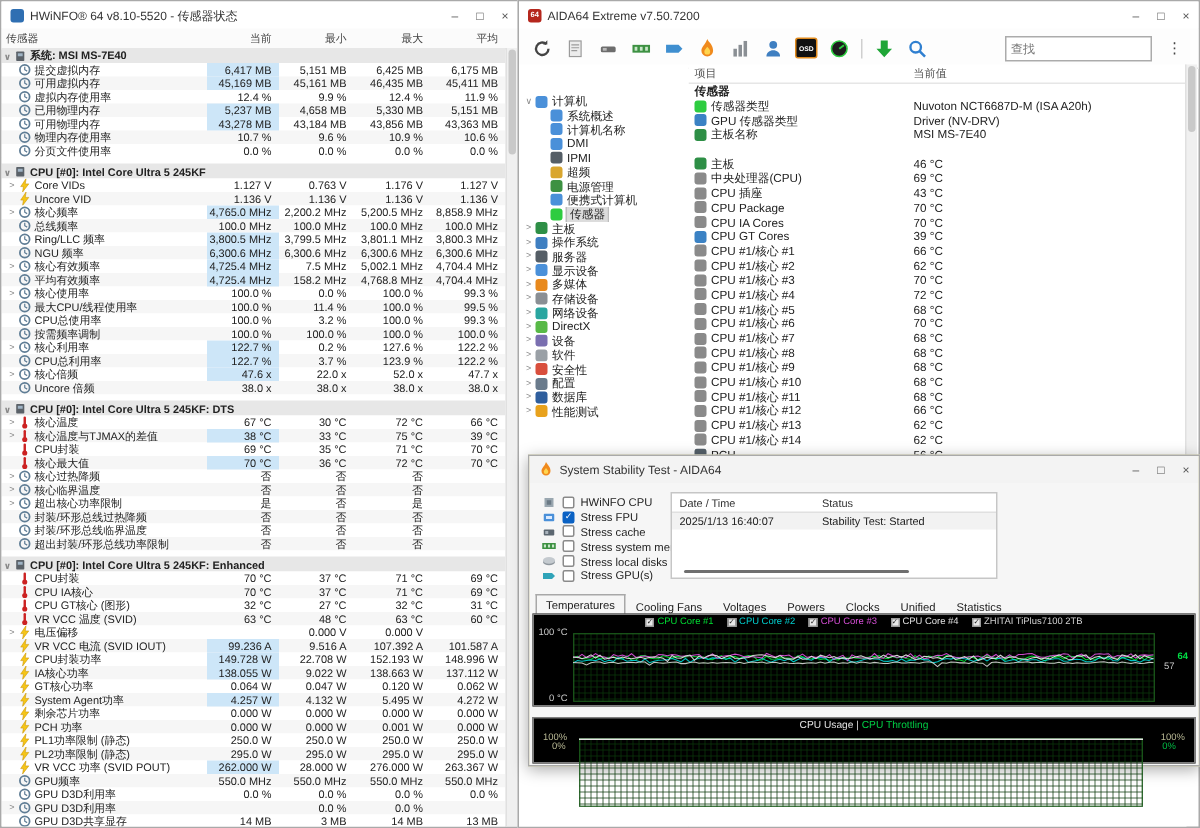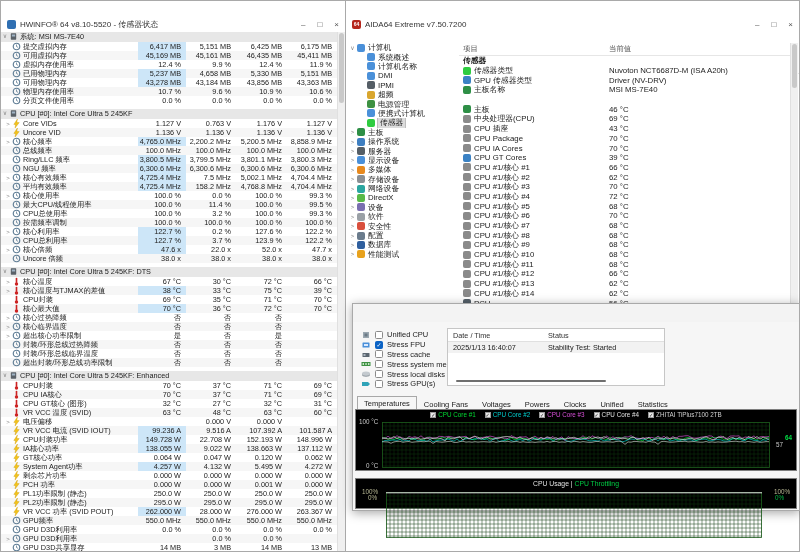--- a/index.html
+++ b/index.html
@@ -1,30 +1,30 @@
 <!DOCTYPE html>
 <html><head>
 <meta charset="utf-8">
 <style>
   html,body{margin:0;padding:0;background:#d8d8d8;}
   #app{position:relative;width:800px;height:552px;overflow:hidden;background:#d8d8d8;
        font-family:"Liberation Sans","DejaVu Sans",sans-serif;color:#222;-webkit-font-smoothing:antialiased;}
   .win{position:absolute;background:#fff;border:1px solid #a9a9a9;box-sizing:border-box;}
-  .titlebar{height:18px;display:flex;align-items:center;gap:4px;padding:14px 6px;background:#fff;font-size:8px;color:#333;}
+  .titlebar{height:18px;display:flex;align-items:center;gap:4px;padding:0 6px;background:#fff;font-size:8px;color:#333;}
   .controls{margin-left:auto;display:flex;gap:12px;color:#555;font-size:8px;align-items:center;}
   .controls span{cursor:default;}
   .appicon{width:9px;height:9px;border-radius:2px;flex:0 0 auto;display:flex;align-items:center;justify-content:center;font-size:5px;color:#fff;font-weight:bold;}
   
   #hwinfo{left:0;top:0;width:346px;height:552px;}
   .hw-head{display:flex;height:13px;align-items:center;border-bottom:1px solid #dcdcdc;font-size:7.2px;color:#444;background:#fbfbfb;padding-right:8px;}
   .hw-body{position:absolute;top:31px;left:0;right:8px;bottom:0;overflow:hidden;font-size:7.3px;}
   .c-label{flex:1 1 auto;display:flex;align-items:center;overflow:hidden;white-space:nowrap;padding-left:3px;min-width:0;}
   .c-v{width:48px;flex:0 0 auto;text-align:right;padding-right:5px;box-sizing:border-box;white-space:nowrap;}
   .c-v2{width:50px;} .c-v3{width:51px;} .c-v4{width:50px;}
-  .hw-sec{height:10px;display:flex;align-items:flex-start;background:#e7e7e7;font-weight:normal;font-size:7.3px;}
+  .hw-sec{height:10px;display:flex;align-items:flex-end;background:#e7e7e7;font-weight:bold;font-size:7.3px;}
   .hw-row{height:9px;display:flex;align-items:center;background:#fff;}
   .hw-row.alt{background:#f6f6f6;}
   .hw-gap{height:4px;background:#fff;}
   .hl{background:#cde6f8;}
   .chev{width:8px;flex:0 0 auto;color:#888;font-size:6px;text-align:center;}
   .rico{width:9px;height:9px;flex:0 0 auto;margin-right:2px;display:inline-flex;}
   .rico svg{width:9px;height:9px;}
   .vscroll{position:absolute;right:0;top:31px;bottom:0;width:8px;background:#f0f0f0;border-left:1px solid #e0e0e0;box-sizing:border-box;}
   .vthumb{position:absolute;left:1px;width:5px;background:#c9c9c9;border-radius:3px;}
   
@@ -1046,21 +1046,21 @@
         <div class="tool">
           <svg viewBox="0 0 10 10" width="13" height="13">
             <circle cx="4.2" cy="4.2" r="2.7" fill="none" stroke="#2f7fd0" stroke-width="1.2"></circle>
             <path d="M6.3 6.3 9 9" stroke="#2f7fd0" stroke-width="1.3"></path>
           </svg>
         </div>
         <input class="search-box" placeholder="查找" style="">
       <span class="kebab">⋮</span>
     </div>
     <div class="tree" id="aida-tree">
-        <div class="tnode" style="padding-left: 2px;">
+        <div class="tnode" style="padding-left: 2px; margin-top: 20px;">
           <span class="chev">∨</span>
           <span class="tico" style="background: rgb(74, 144, 217);"></span>
           <span class="tlabel">计算机</span>
         </div>
         <div class="tnode" style="padding-left: 12px;">
           <span class="chev"></span>
           <span class="tico" style="background: rgb(74, 144, 217);"></span>
           <span class="tlabel">系统概述</span>
         </div>
         <div class="tnode" style="padding-left: 12px;">
@@ -1375,21 +1375,21 @@
     <div class="sst-body">
       <div class="checks" id="sst-checks">
           <div class="chk-row">
             <span class="cico">
               <svg viewBox="0 0 10 10">
                 <rect x="2" y="2" width="6" height="6" fill="#9aa7b0"></rect>
                 <rect x="3.5" y="3.5" width="3" height="3" fill="#6b7a85"></rect>
               </svg>
             </span>
             <span class="cbox"></span>
-            <span>Unified CPU</span>
+            <span>HWiNFO CPU</span>
           </div>
           <div class="chk-row">
             <span class="cico">
               <svg viewBox="0 0 10 10">
                 <rect x="1.5" y="2.5" width="7" height="5" rx="0.6" fill="#4a90d9"></rect>
                 <rect x="3" y="4" width="4" height="2" fill="#dbeafe"></rect>
               </svg>
             </span>
             <span class="cbox on">✓</span>
             <span>Stress FPU</span>

